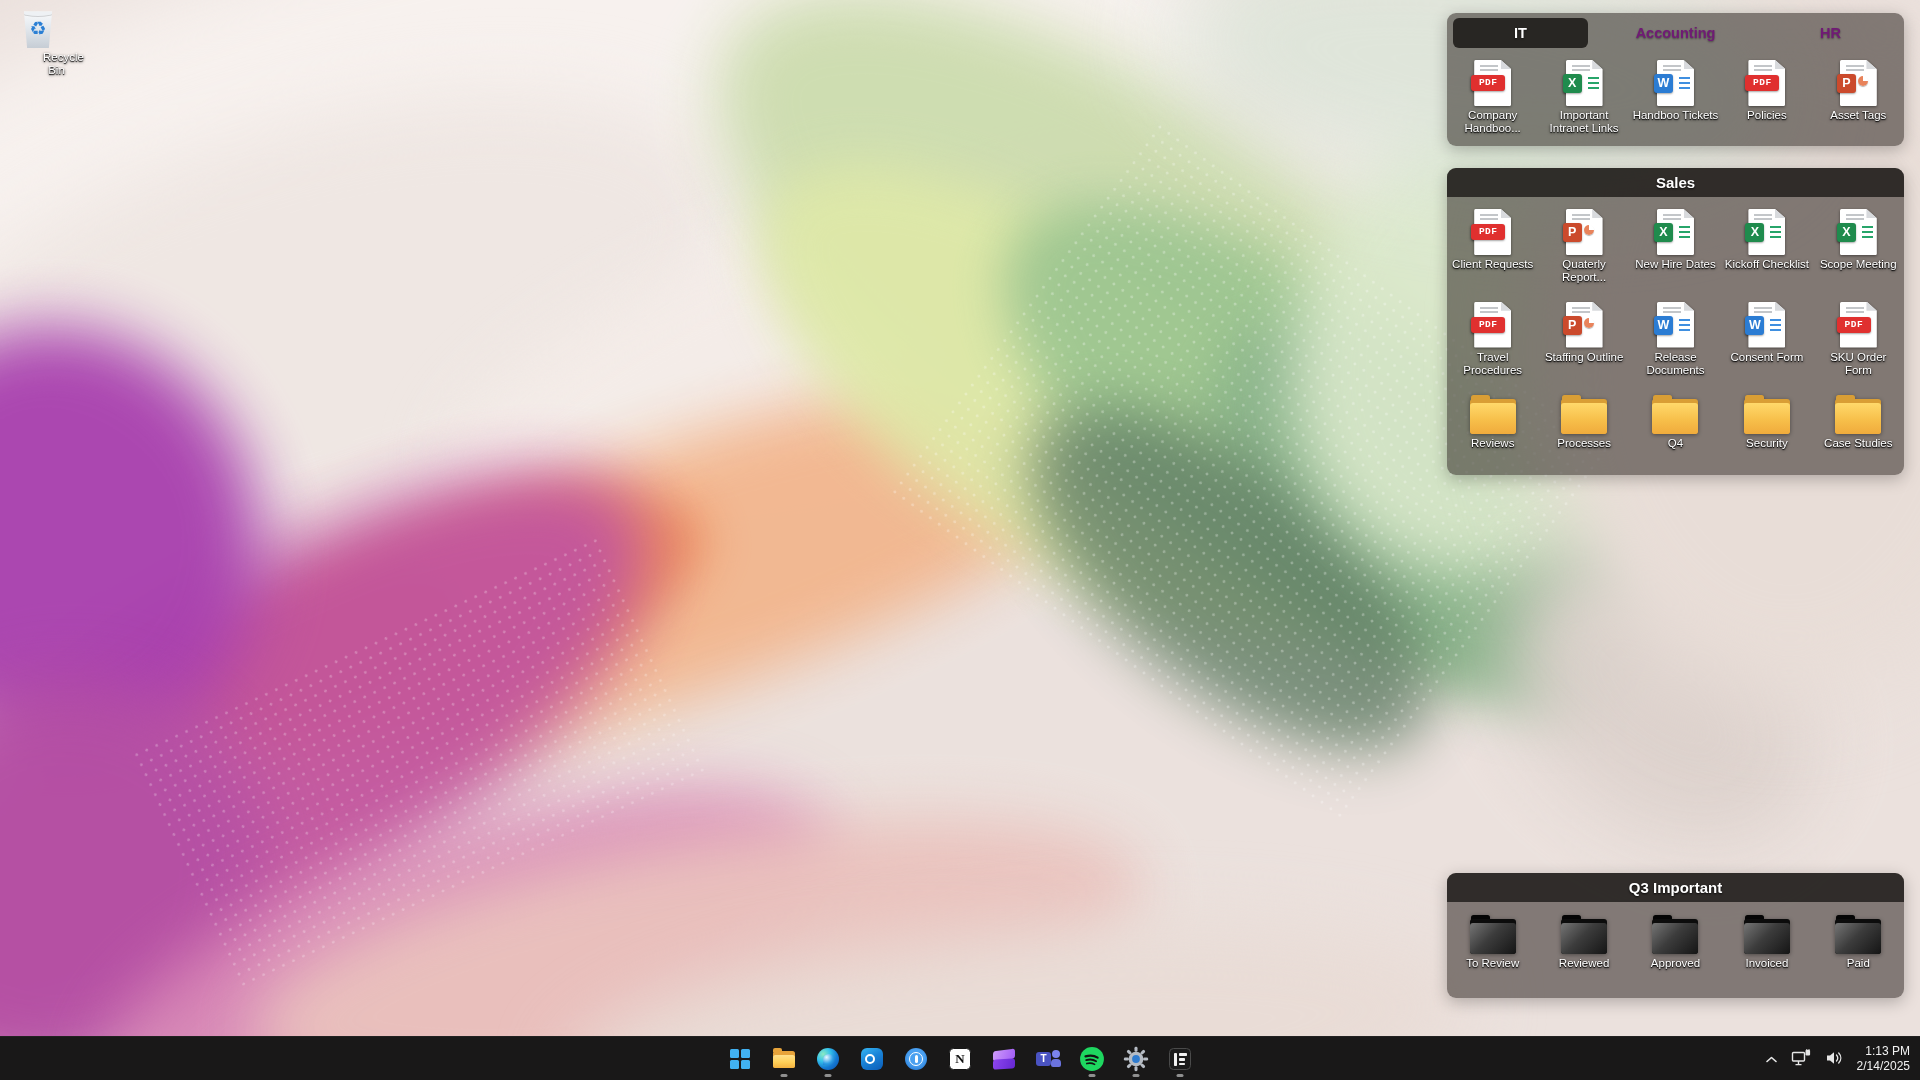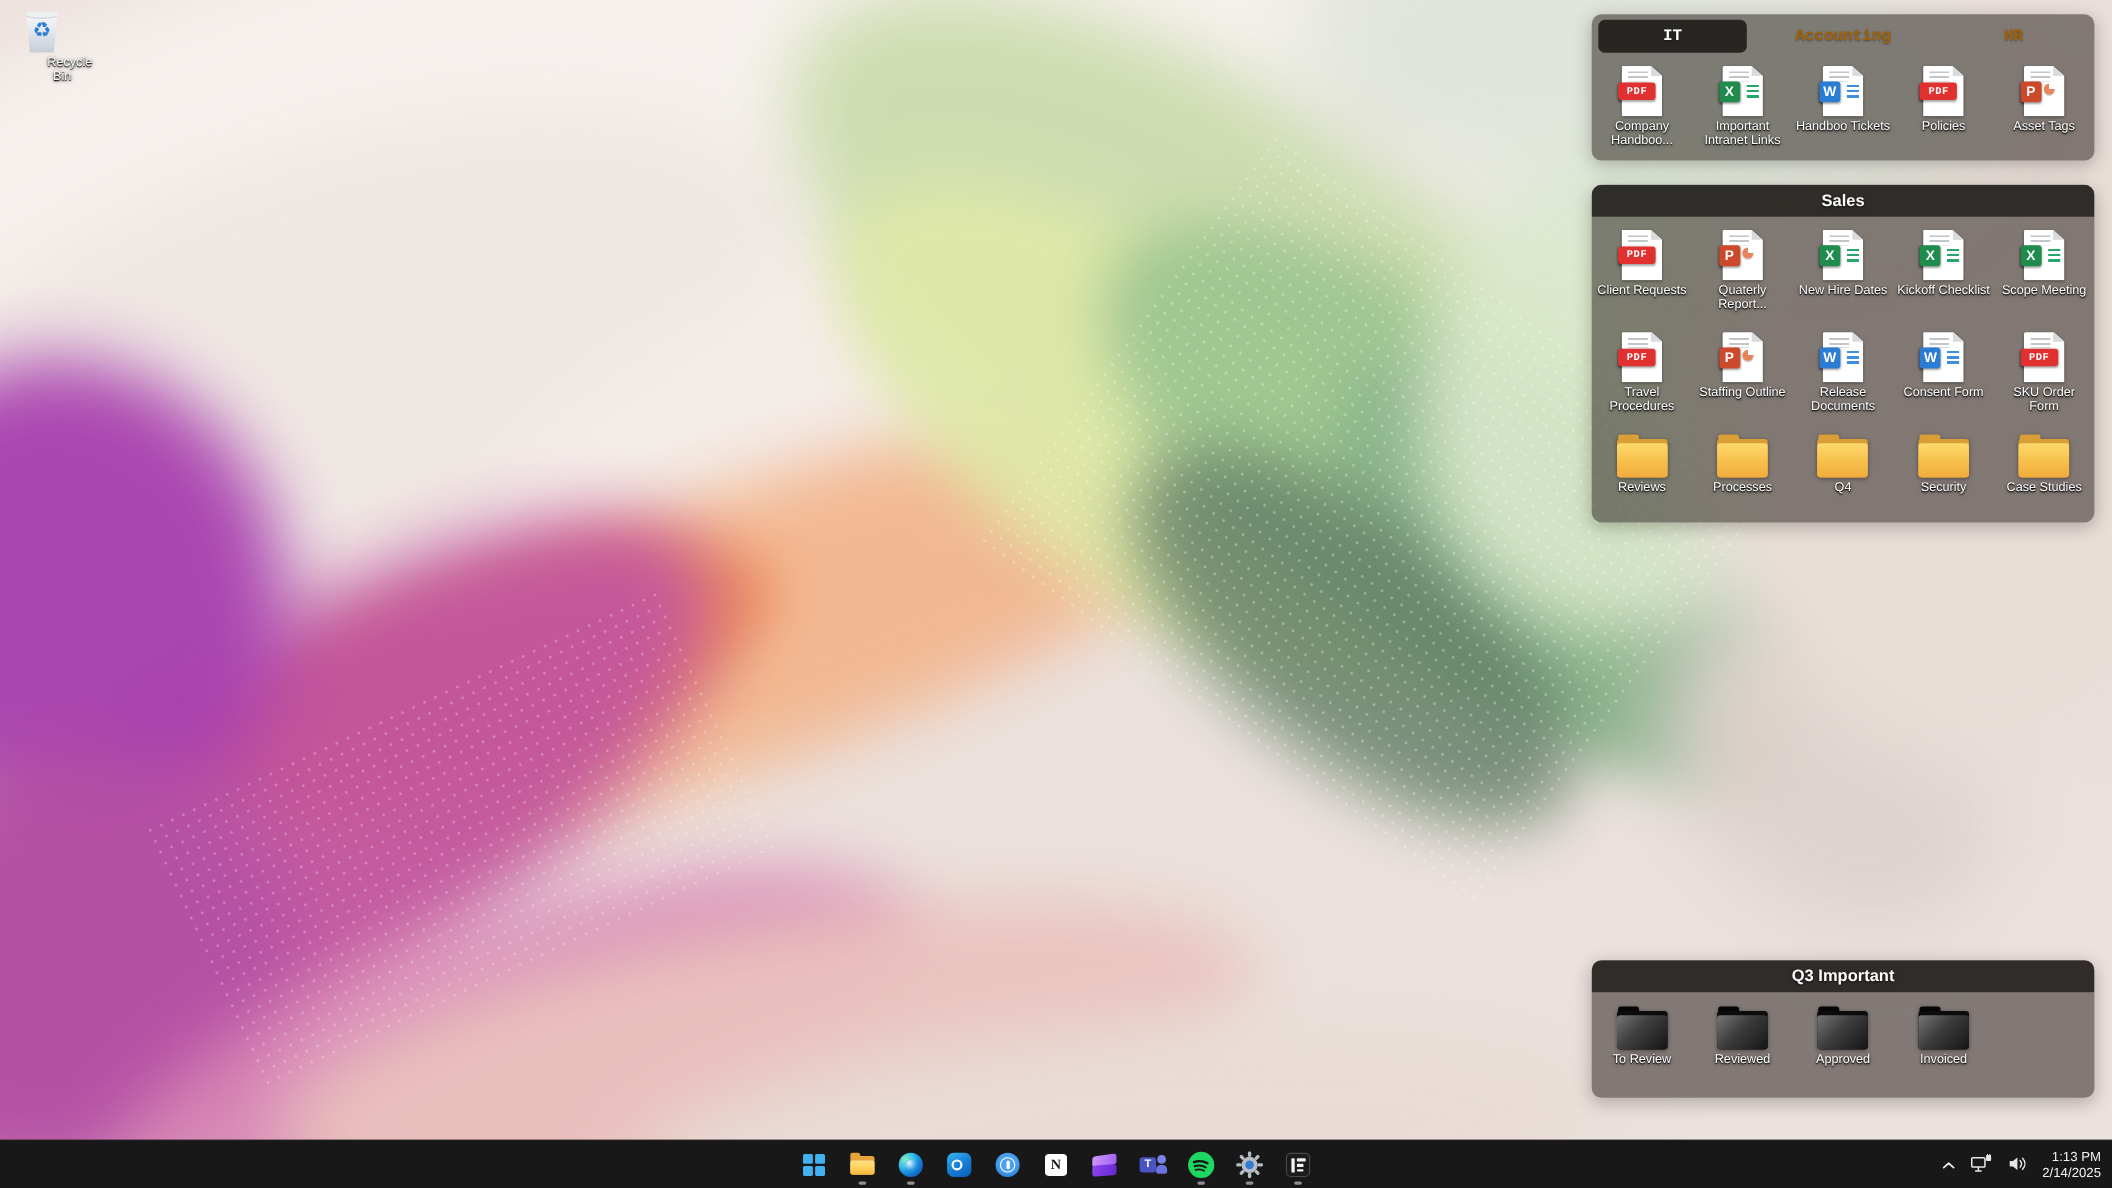--- a/index.html
+++ b/index.html
@@ -22,23 +22,23 @@
   .bin-art::before { content:''; position:absolute; left:1px; right:1px; top:0; height:6px;
     background:#eef1f4; border-radius:50%; box-shadow:0 1px 0 rgba(0,0,0,.15); }
   .bin-glyph { position:absolute; left:0; right:0; top:8px; font-size:19px; line-height:22px; color:#2a7fd4; }
 
   
   .fence { position:absolute; border-radius:9px; overflow:hidden;
     background:rgba(44,37,33,.55); box-shadow:0 4px 16px rgba(0,0,0,.25); }
   .fence-title { height:29px; display:flex; align-items:center; justify-content:center;
     background:rgba(26,23,21,.78); color:#fff; font-size:15px; font-weight:700;
     text-shadow:0 1px 2px rgba(0,0,0,.8); }
-  .fence-tabs { display:flex; gap:20px; padding:5px 6px 0; height:35px;font-family:Liberation Mono, monospace; }
+  .fence-tabs { display:flex; gap:20px; padding:5px 6px 0; height:35px; }
   .fence-tab { flex:1; border-radius:6px; display:flex; align-items:center; justify-content:center;
-    font-size:14.5px; font-weight:700; color:#a16207; text-shadow:0 1px 2px rgba(0,0,0,.45); }
+    font-size:14.5px; font-weight:700; color:#701a75; text-shadow:0 1px 2px rgba(0,0,0,.45); }
   .fence-tab.active { background:rgba(22,19,17,.82); color:#fff; }
   .fence-grid { display:grid; grid-template-columns:repeat(5,1fr); }
   .fence-item { text-align:center; padding-top:12px; }
   .fence-item .ilabel { margin:3px auto 0; max-width:86px; }
 
   
   .doc { position:relative; display:block; width:37px; height:46px; margin:0 auto;
     filter:drop-shadow(0 1px 1.5px rgba(0,0,0,.45)); }
   .doc .page { position:absolute; inset:0; background:#fff; border-radius:1.5px;
     clip-path:polygon(0 0, 72% 0, 100% 20%, 100% 100%, 0 100%); }
@@ -398,20 +398,28 @@
         </span>
         <span class="ilabel">Approved</span>
       </div>
       <div class="fence-item">
         <span class="folder dark">
           <i class="tab"></i>
           <i class="back"></i>
           <i class="front"></i>
         </span>
         <span class="ilabel">Invoiced</span>
+      </div>
+      <div class="fence-item">
+        <span class="folder dark">
+          <i class="tab"></i>
+          <i class="back"></i>
+          <i class="front"></i>
+        </span>
+        <span class="ilabel">Paid</span>
       </div>
     </div>
 </section>
 
 <div id="taskbar">
   <div id="tb-center">
       <button class="tb-app">
         <span class="ic ic-start"></span>
       </button>
       <button class="tb-app">

